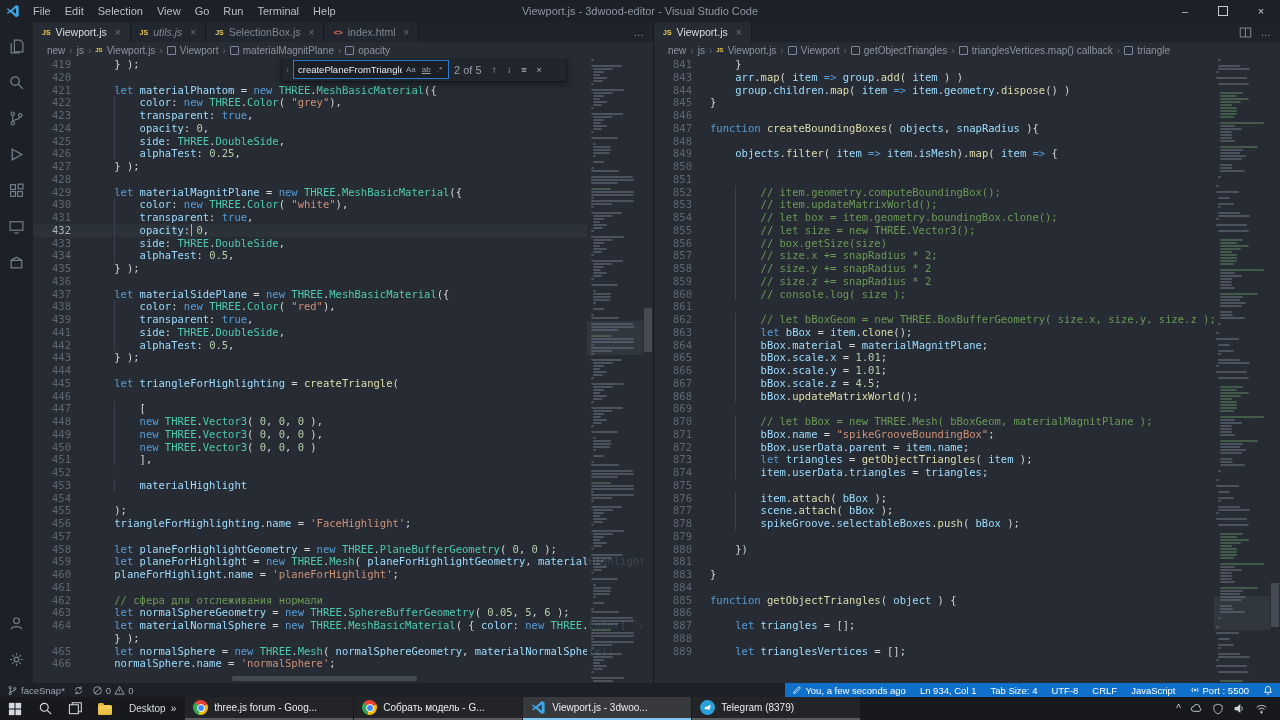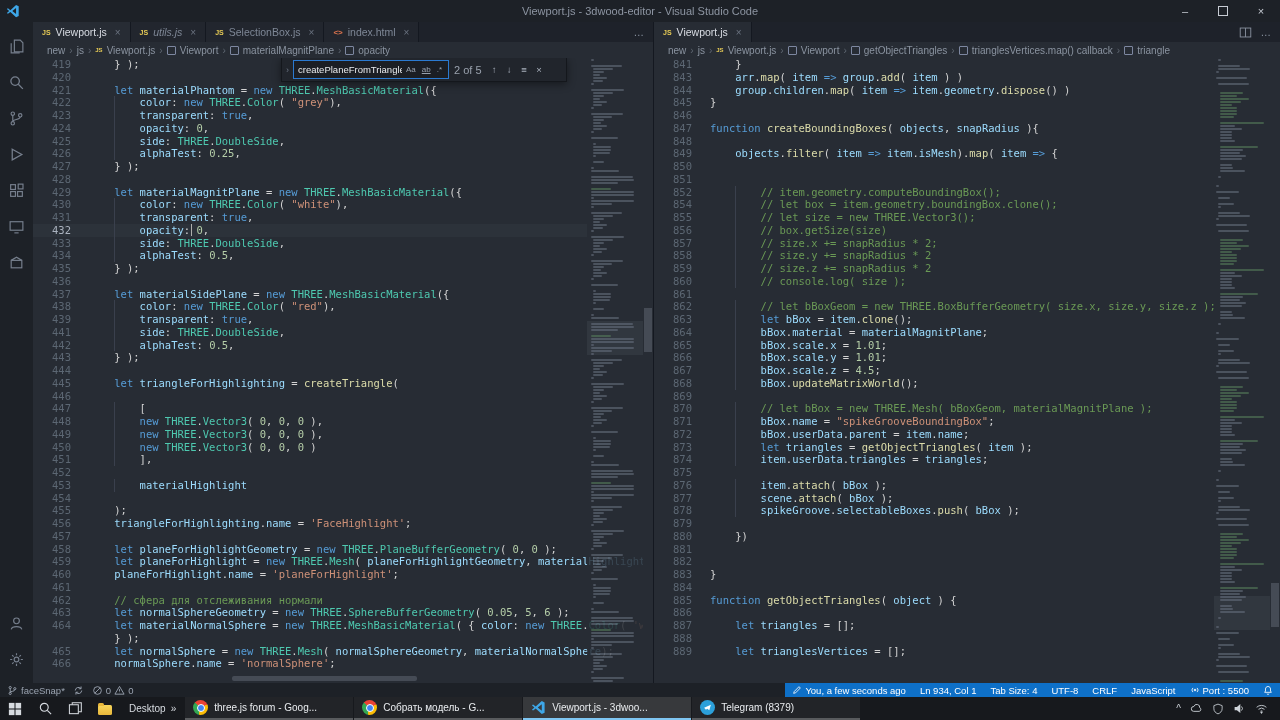--- a/index.html
+++ b/index.html
@@ -98,20 +98,30 @@
 <body>
 
 <div class="screen">
 
   <div class="titlebar">
     <span class="vsc-logo">
       <svg class="ico" width="14" height="14" viewBox="0 0 16 16">
           <path fill="#3ea7e8" fill-rule="evenodd" d="M11.5 1L5 7 2.2 4.9 1 5.6l2.6 2.4L1 10.4l1.2.7L5 9l6.5 6 3-1.4v-11zM11.5 4.5v7L7.2 8z"></path>
         </svg>
     </span>
+    <nav class="menus">
+      <span class="menu">File</span>
+      <span class="menu">Edit</span>
+      <span class="menu">Selection</span>
+      <span class="menu">View</span>
+      <span class="menu">Go</span>
+      <span class="menu">Run</span>
+      <span class="menu">Terminal</span>
+      <span class="menu">Help</span>
+    </nav>
     <span class="win-title">Viewport.js - 3dwood-editor - Visual Studio Code</span>
     <div class="win-controls">
       <span class="wc">–</span>
       <span class="wc">
           <span class="maxbox"></span>
         </span>
       <span class="wc">×</span>
     </div>
   </div>
 
@@ -732,20 +742,24 @@
               </div>
               <div class="row">
                 <span class="ln">851</span>
                 <span class="lc"></span>
               </div>
               <div class="row">
                 <span class="ln">852</span>
                 <span class="lc"><span class="ig"></span><span class="ig g"></span><span class="tk-c">// item.geometry.computeBoundingBox();</span></span>
               </div>
               <div class="row">
+                <span class="ln">853</span>
+                <span class="lc"><span class="ig"></span><span class="ig g"></span><span class="tk-c">// item.updateMatrixWorld();</span></span>
+              </div>
+              <div class="row">
                 <span class="ln">854</span>
                 <span class="lc"><span class="ig"></span><span class="ig g"></span><span class="tk-c">// let box = item.geometry.boundingBox.clone();</span></span>
               </div>
               <div class="row">
                 <span class="ln">855</span>
                 <span class="lc"><span class="ig"></span><span class="ig g"></span><span class="tk-c">// let size = new THREE.Vector3();</span></span>
               </div>
               <div class="row">
                 <span class="ln">856</span>
                 <span class="lc"><span class="ig"></span><span class="ig g"></span><span class="tk-c">// box.getSize(size)</span></span>
@@ -841,24 +855,20 @@
               <div class="row">
                 <span class="ln">879</span>
                 <span class="lc"></span>
               </div>
               <div class="row">
                 <span class="ln">880</span>
                 <span class="lc"><span class="ig"></span>})</span>
               </div>
               <div class="row">
                 <span class="ln">881</span>
-                <span class="lc"></span>
-              </div>
-              <div class="row">
-                <span class="ln">882</span>
                 <span class="lc"></span>
               </div>
               <div class="row">
                 <span class="ln">883</span>
                 <span class="lc">}</span>
               </div>
               <div class="row">
                 <span class="ln">884</span>
                 <span class="lc"></span>
               </div>

